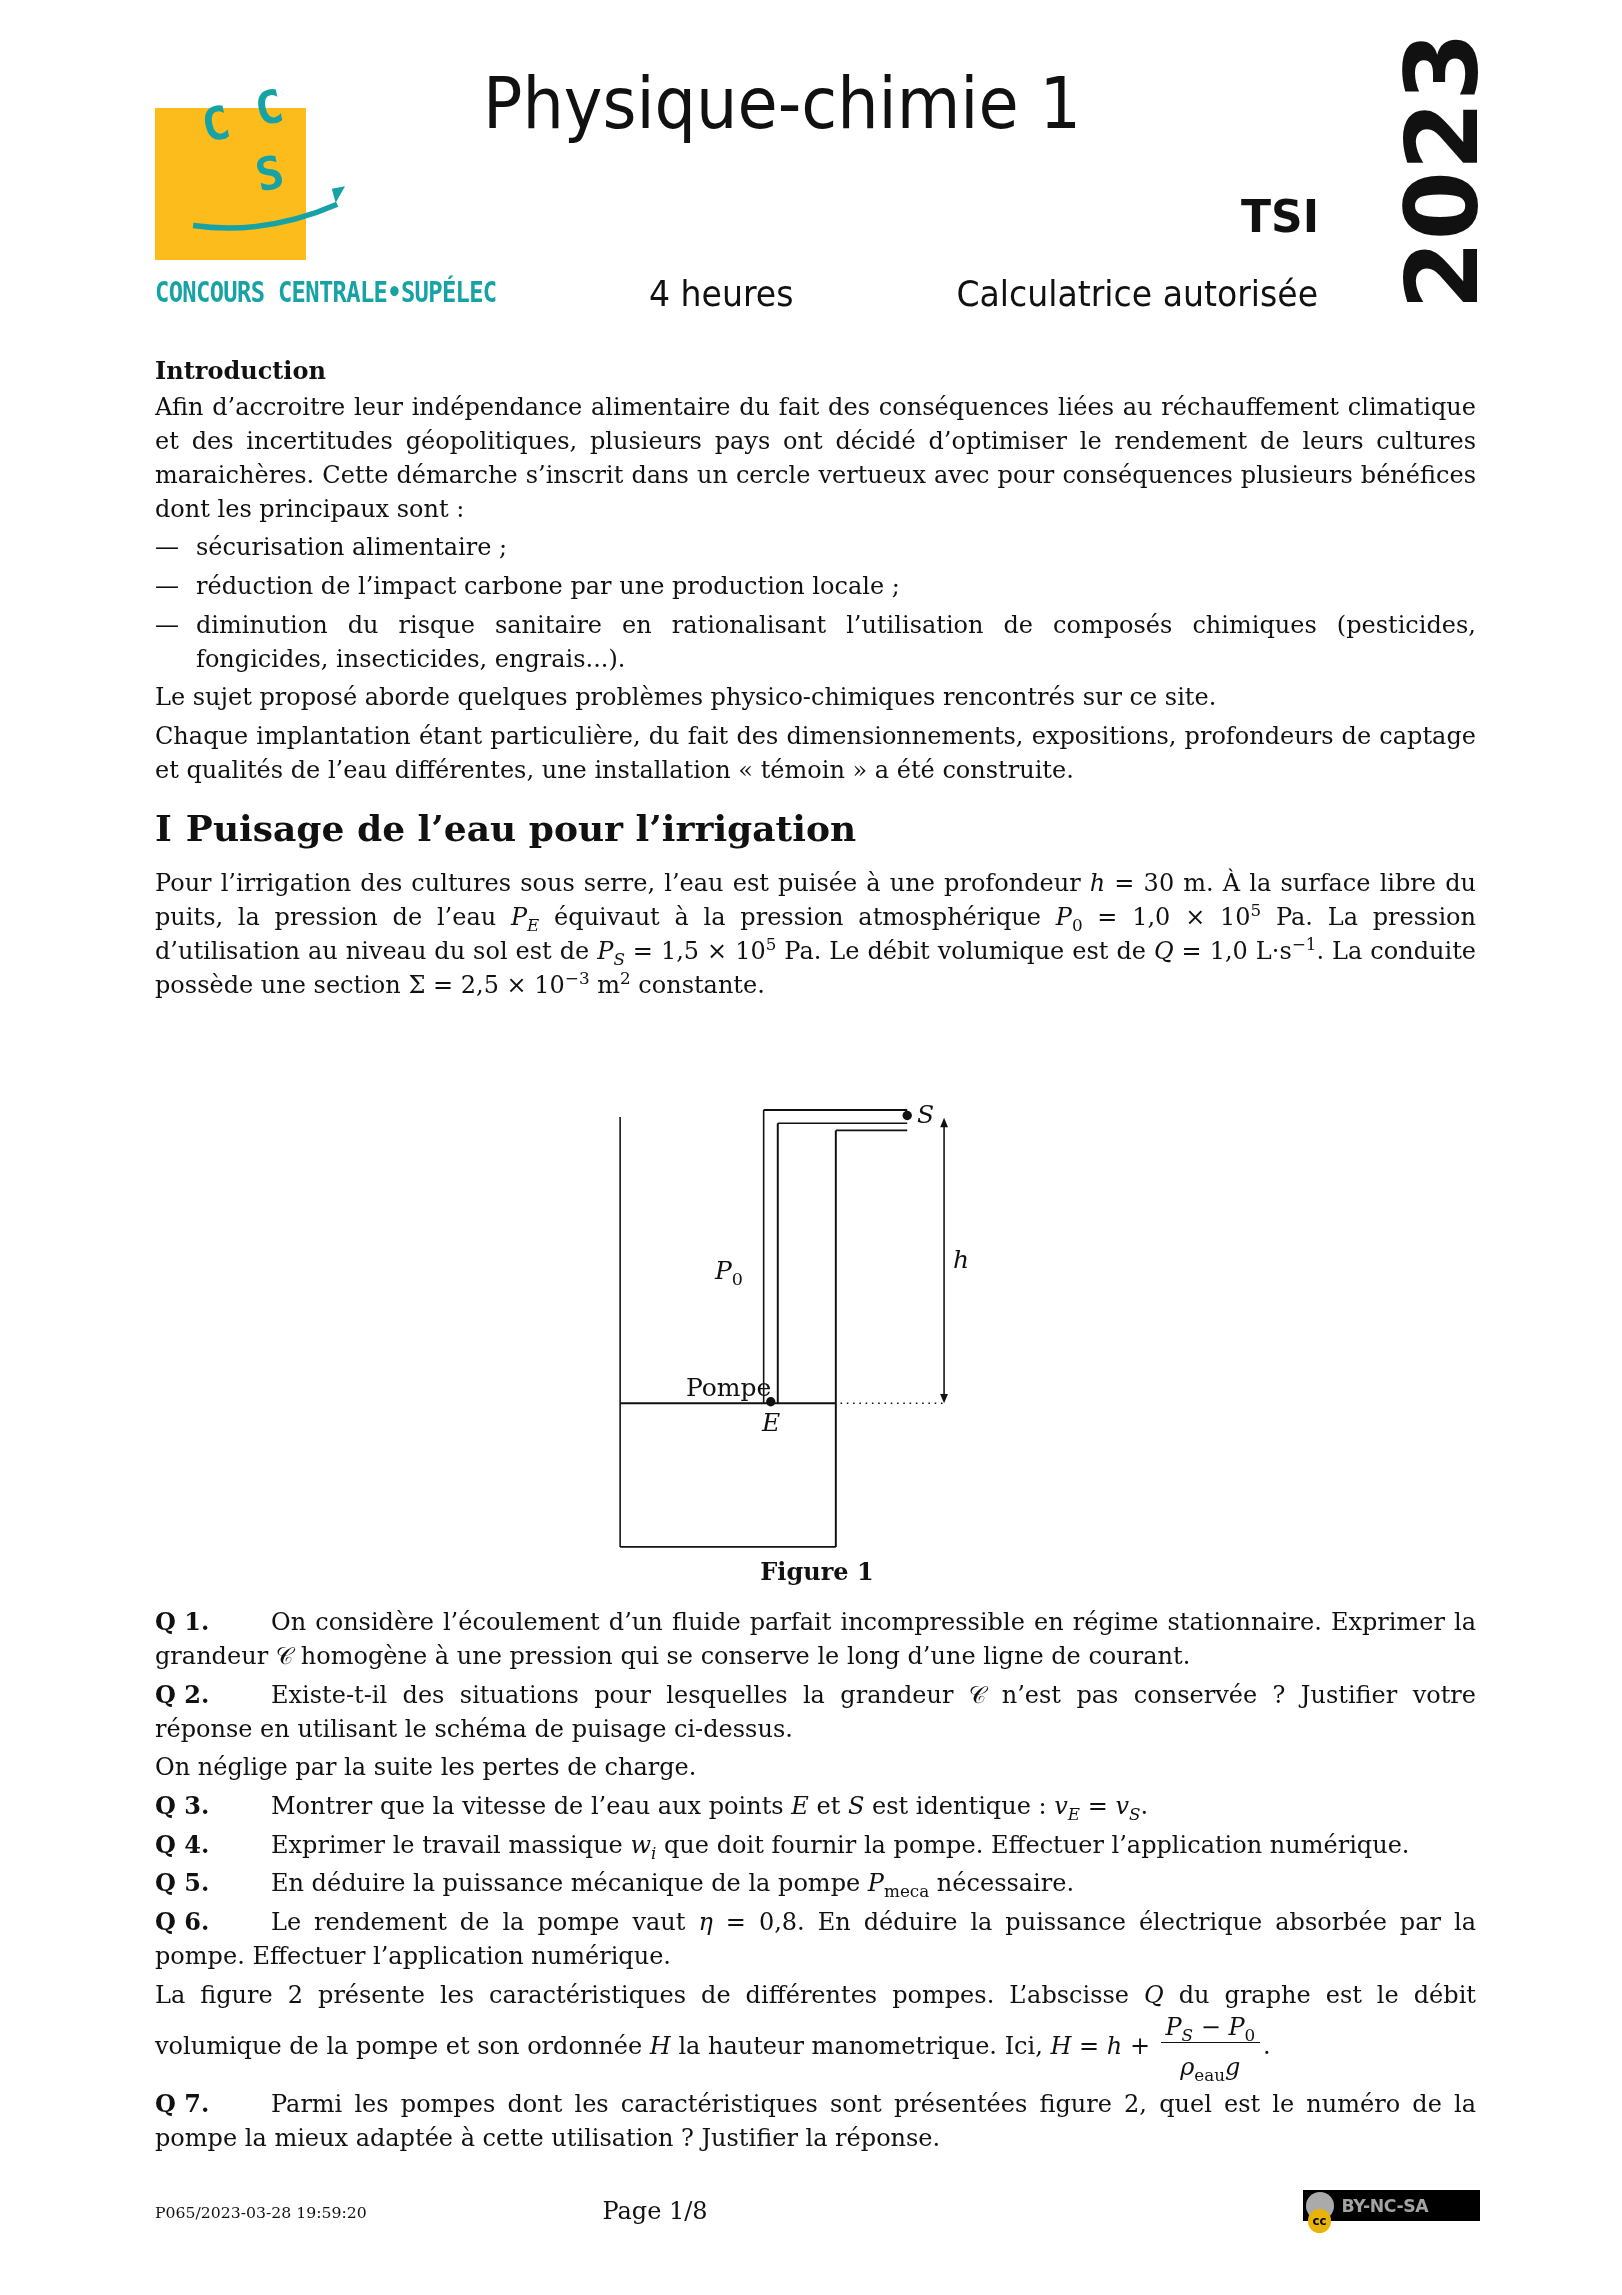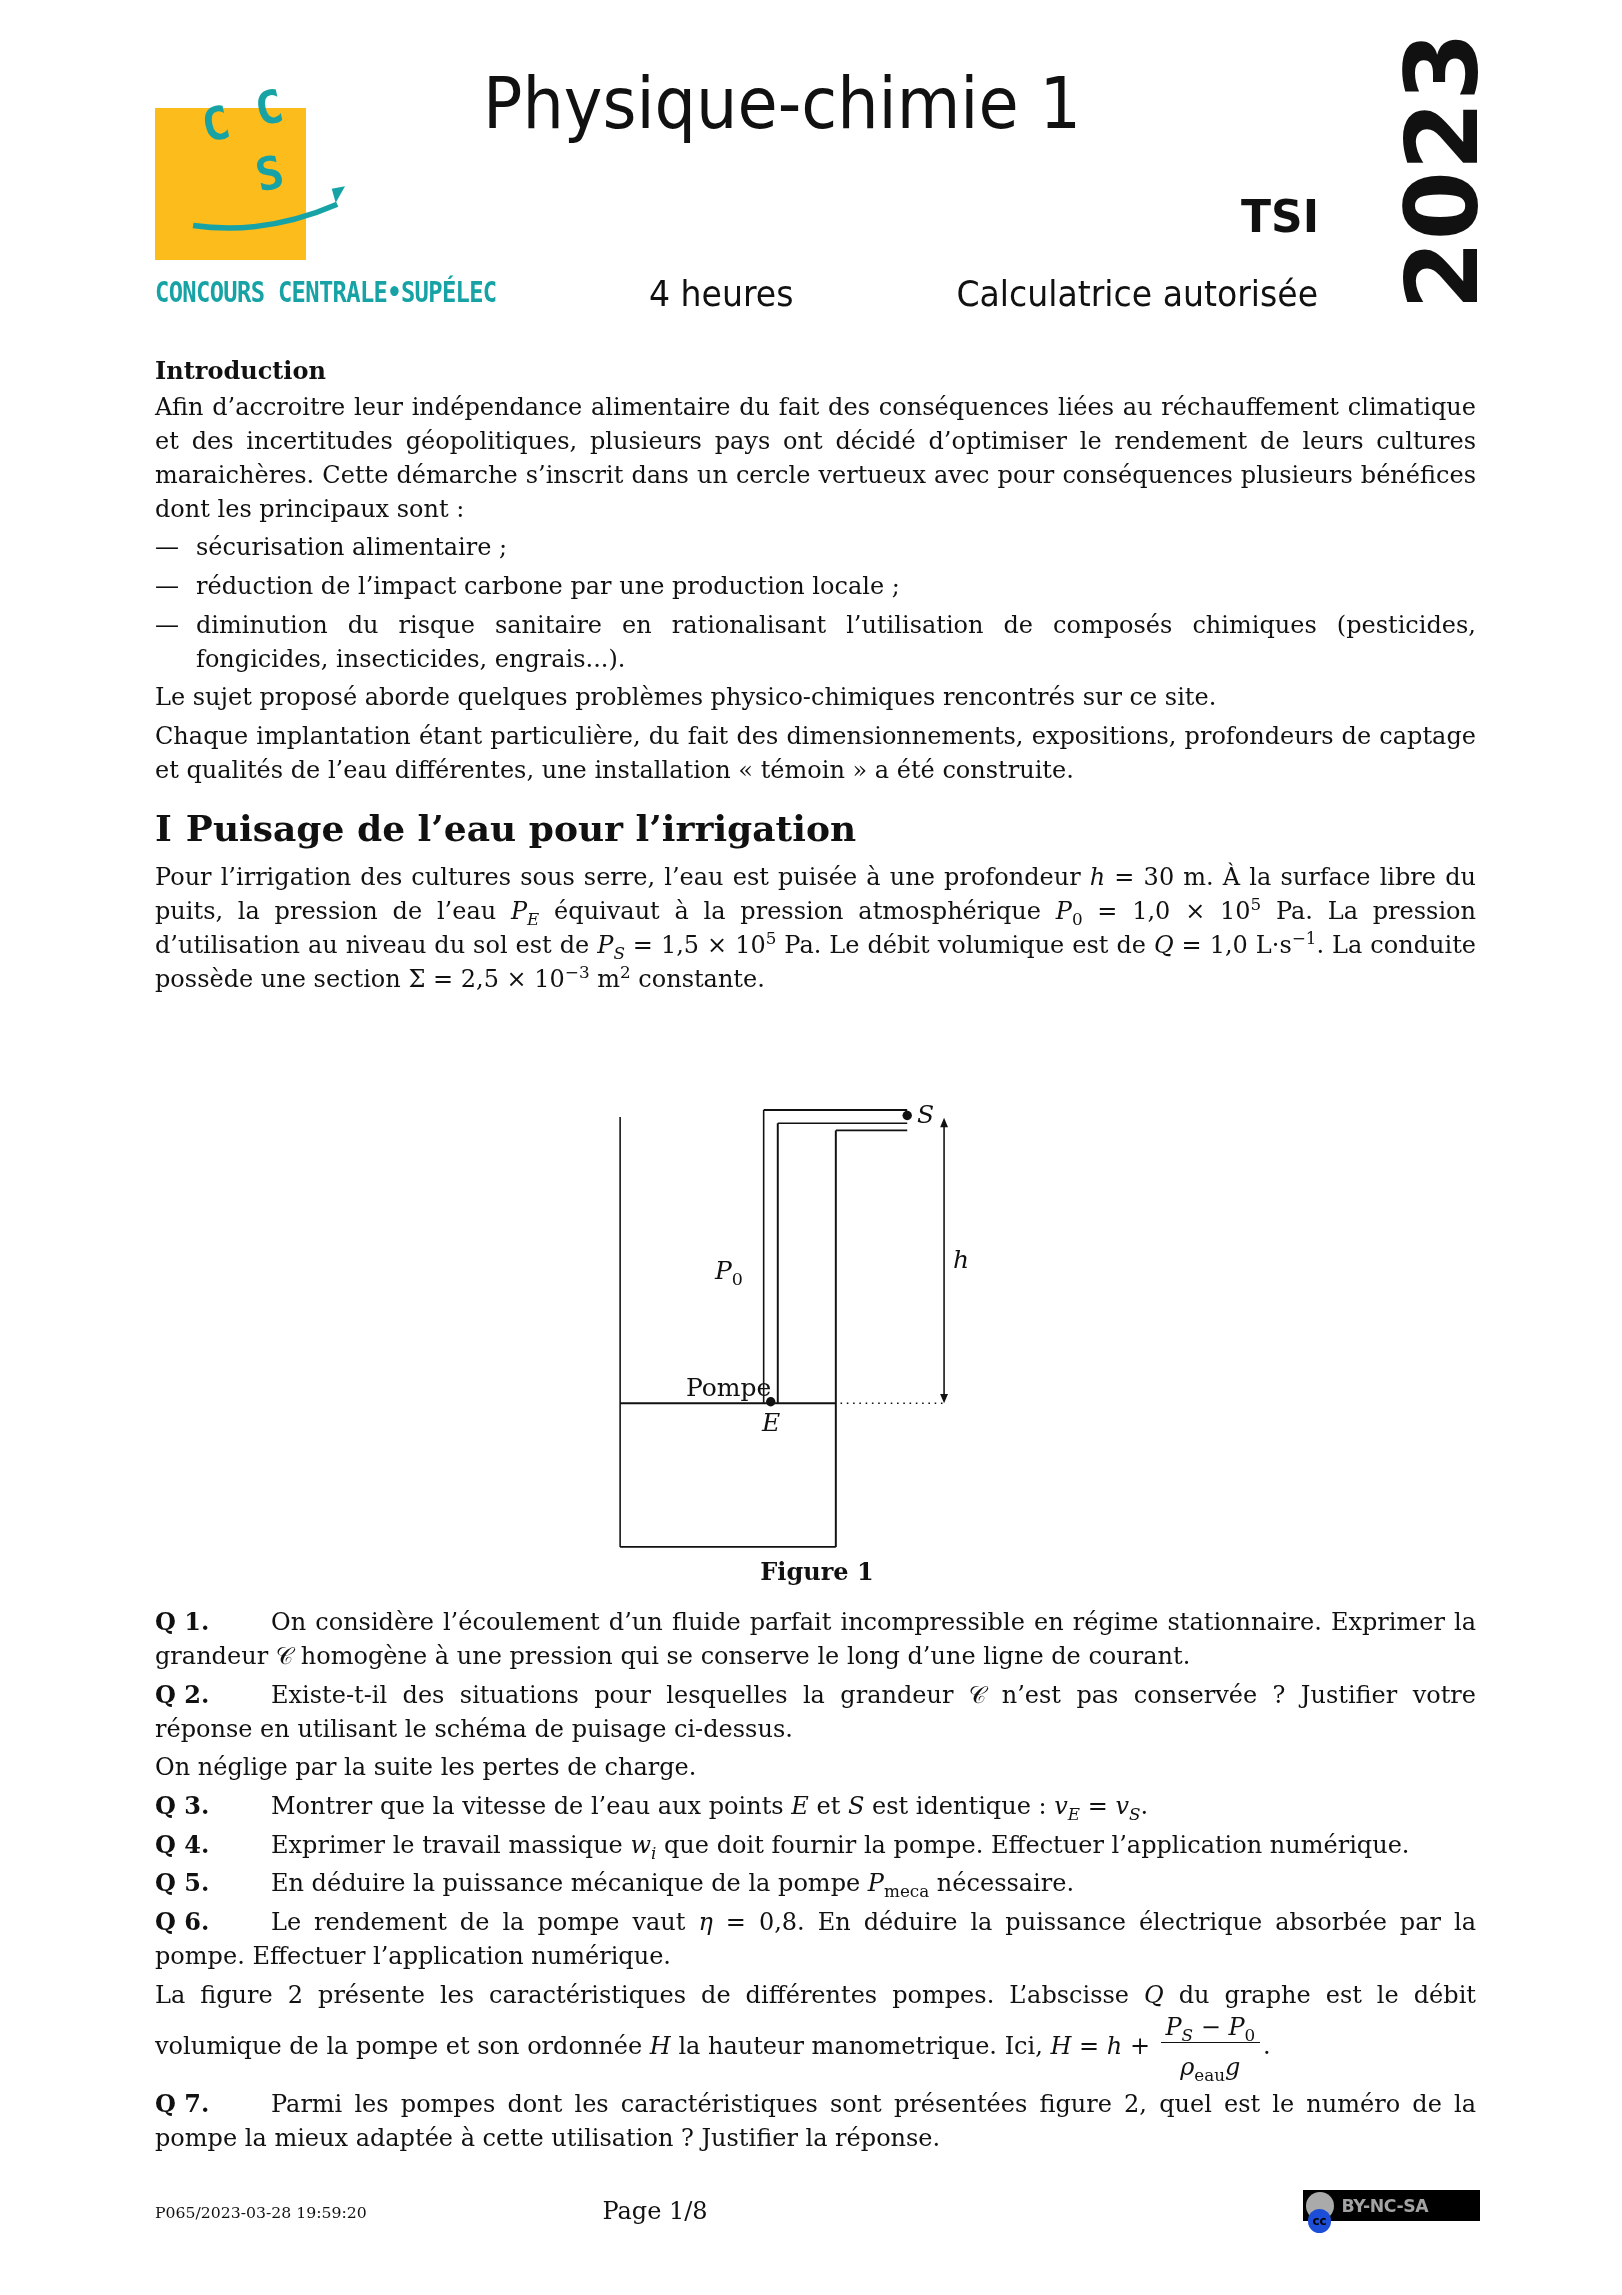--- a/index.html
+++ b/index.html
@@ -17,42 +17,42 @@
   #duration { position: absolute; left: 649px; top: 276px; font-size: 36px; line-height: 1; transform: scaleX(0.92); transform-origin: left top; white-space: nowrap; }
   #calculator { position: absolute; right: 305px; top: 276px; font-size: 36px; line-height: 1; transform: scaleX(0.92); transform-origin: right top; white-space: nowrap; }
 
   
   .content { position: absolute; left: 155px; width: 1321px; font-size: 24px; line-height: 34px; }
   .content p { margin: 0 0 4.7px 0; text-align: justify; }
   .intro-title { font-weight: bold; font-size: 24px; margin-bottom: 1.6px; }
   ul.dash { list-style: none; margin: 0 0 4.7px 0; padding: 0; }
   ul.dash li { position: relative; padding-left: 41px; margin-bottom: 4.7px; text-align: justify; }
   ul.dash li .dash-mark { position: absolute; left: 0; top: 0; }
-  .section-title { font-size: 36px; font-weight: bold; margin: 22px 0 11px 0; line-height: 1.1; }
+  .section-title { font-size: 36px; font-weight: bold; margin: 22px 0 17px 0; line-height: 1.1; }
   .section-title .num { margin-right: 14px; }
   i.m { font-style: italic; }
   sub, sup { font-size: 0.7em; line-height: 0; }
   .q { margin: 0 0 4.7px 0; text-align: justify; }
   .q .qlabel { font-weight: bold; display: inline-block; width: 116px; }
   .frac { display: inline-block; vertical-align: middle; text-align: center; margin: 0 3.1px; }
   .frac .num-part { display: block; border-bottom: 1.6px solid #111; padding: 0 4.7px; line-height: 30px; }
   .frac .den-part { display: block; line-height: 30px; margin-top: 9px; }
 
   
   #figure1 { position: absolute; left: 597px; top: 1099px; width: 440px; height: 502px; }
   #figure1 svg { position: absolute; left: 0; top: 0; }
   .fig-label { position: absolute; font-family: "DejaVu Serif", "Liberation Serif", serif; font-size: 25px; line-height: 1; }
   .fig-caption { position: absolute; left: 0; width: 440px; text-align: center; top: 1557px; font-weight: bold; font-size: 24px; }
 
   
   #footer-id { position: absolute; left: 155px; top: 2203px; font-size: 15.7px; }
   #footer-page { position: absolute; left: 0; width: 1310px; text-align: center; top: 2197px; font-size: 24px; }
   #cc-badge { position: absolute; left: 1303px; top: 2190px; width: 177px; height: 31px; background: #000; border: 1.6px solid #000; box-sizing: border-box; display: flex; align-items: center; }
   #cc-badge .cc-circle { width: 28px; height: 28px; margin-left: 1.6px; background: #aaa; border-radius: 50%; display: flex; align-items: center; justify-content: center; }
-  #cc-badge .cc-circle span { width: 23.6px; height: 23.6px; border-radius: 50%; background: #1d4ed8; color: #000; font-family: "DejaVu Sans", sans-serif; font-weight: bold; font-size: 11.8px; display: flex; align-items: center; justify-content: center; margin-top: 31px; }
+  #cc-badge .cc-circle span { width: 23.6px; height: 23.6px; border-radius: 50%; background: #eab308; color: #000; font-family: "DejaVu Sans", sans-serif; font-weight: bold; font-size: 11.8px; display: flex; align-items: center; justify-content: center; margin-top: 31px; }
   #cc-badge .cc-text { color: #a3a3a3; font-family: "DejaVu Sans", sans-serif; font-weight: bold; font-size: 17.3px; margin-left: 7.9px; letter-spacing: -0.4px; }
 </style>
 </head>
 <body>
 
 <div id="logo">
   <div id="logo-square"></div>
   <svg width="236" height="188" style="position:absolute;left:0;top:0;" viewBox="0 0 300 240">
     <text x="60" y="78" font-family="DejaVu Sans Mono, monospace" font-weight="bold" font-size="58" fill="#17a3a5" transform="rotate(-12 75 60)">C</text>
     <text x="128" y="58" font-family="DejaVu Sans Mono, monospace" font-weight="bold" font-size="58" fill="#17a3a5" transform="rotate(-12 140 40)">C</text>

